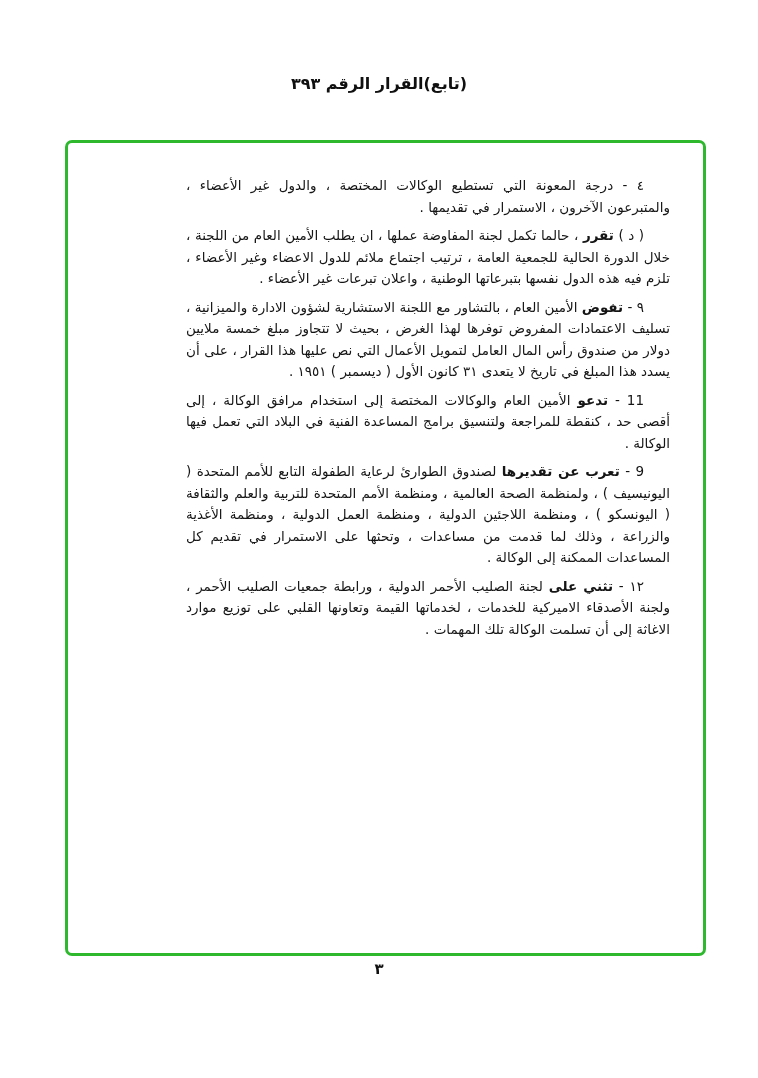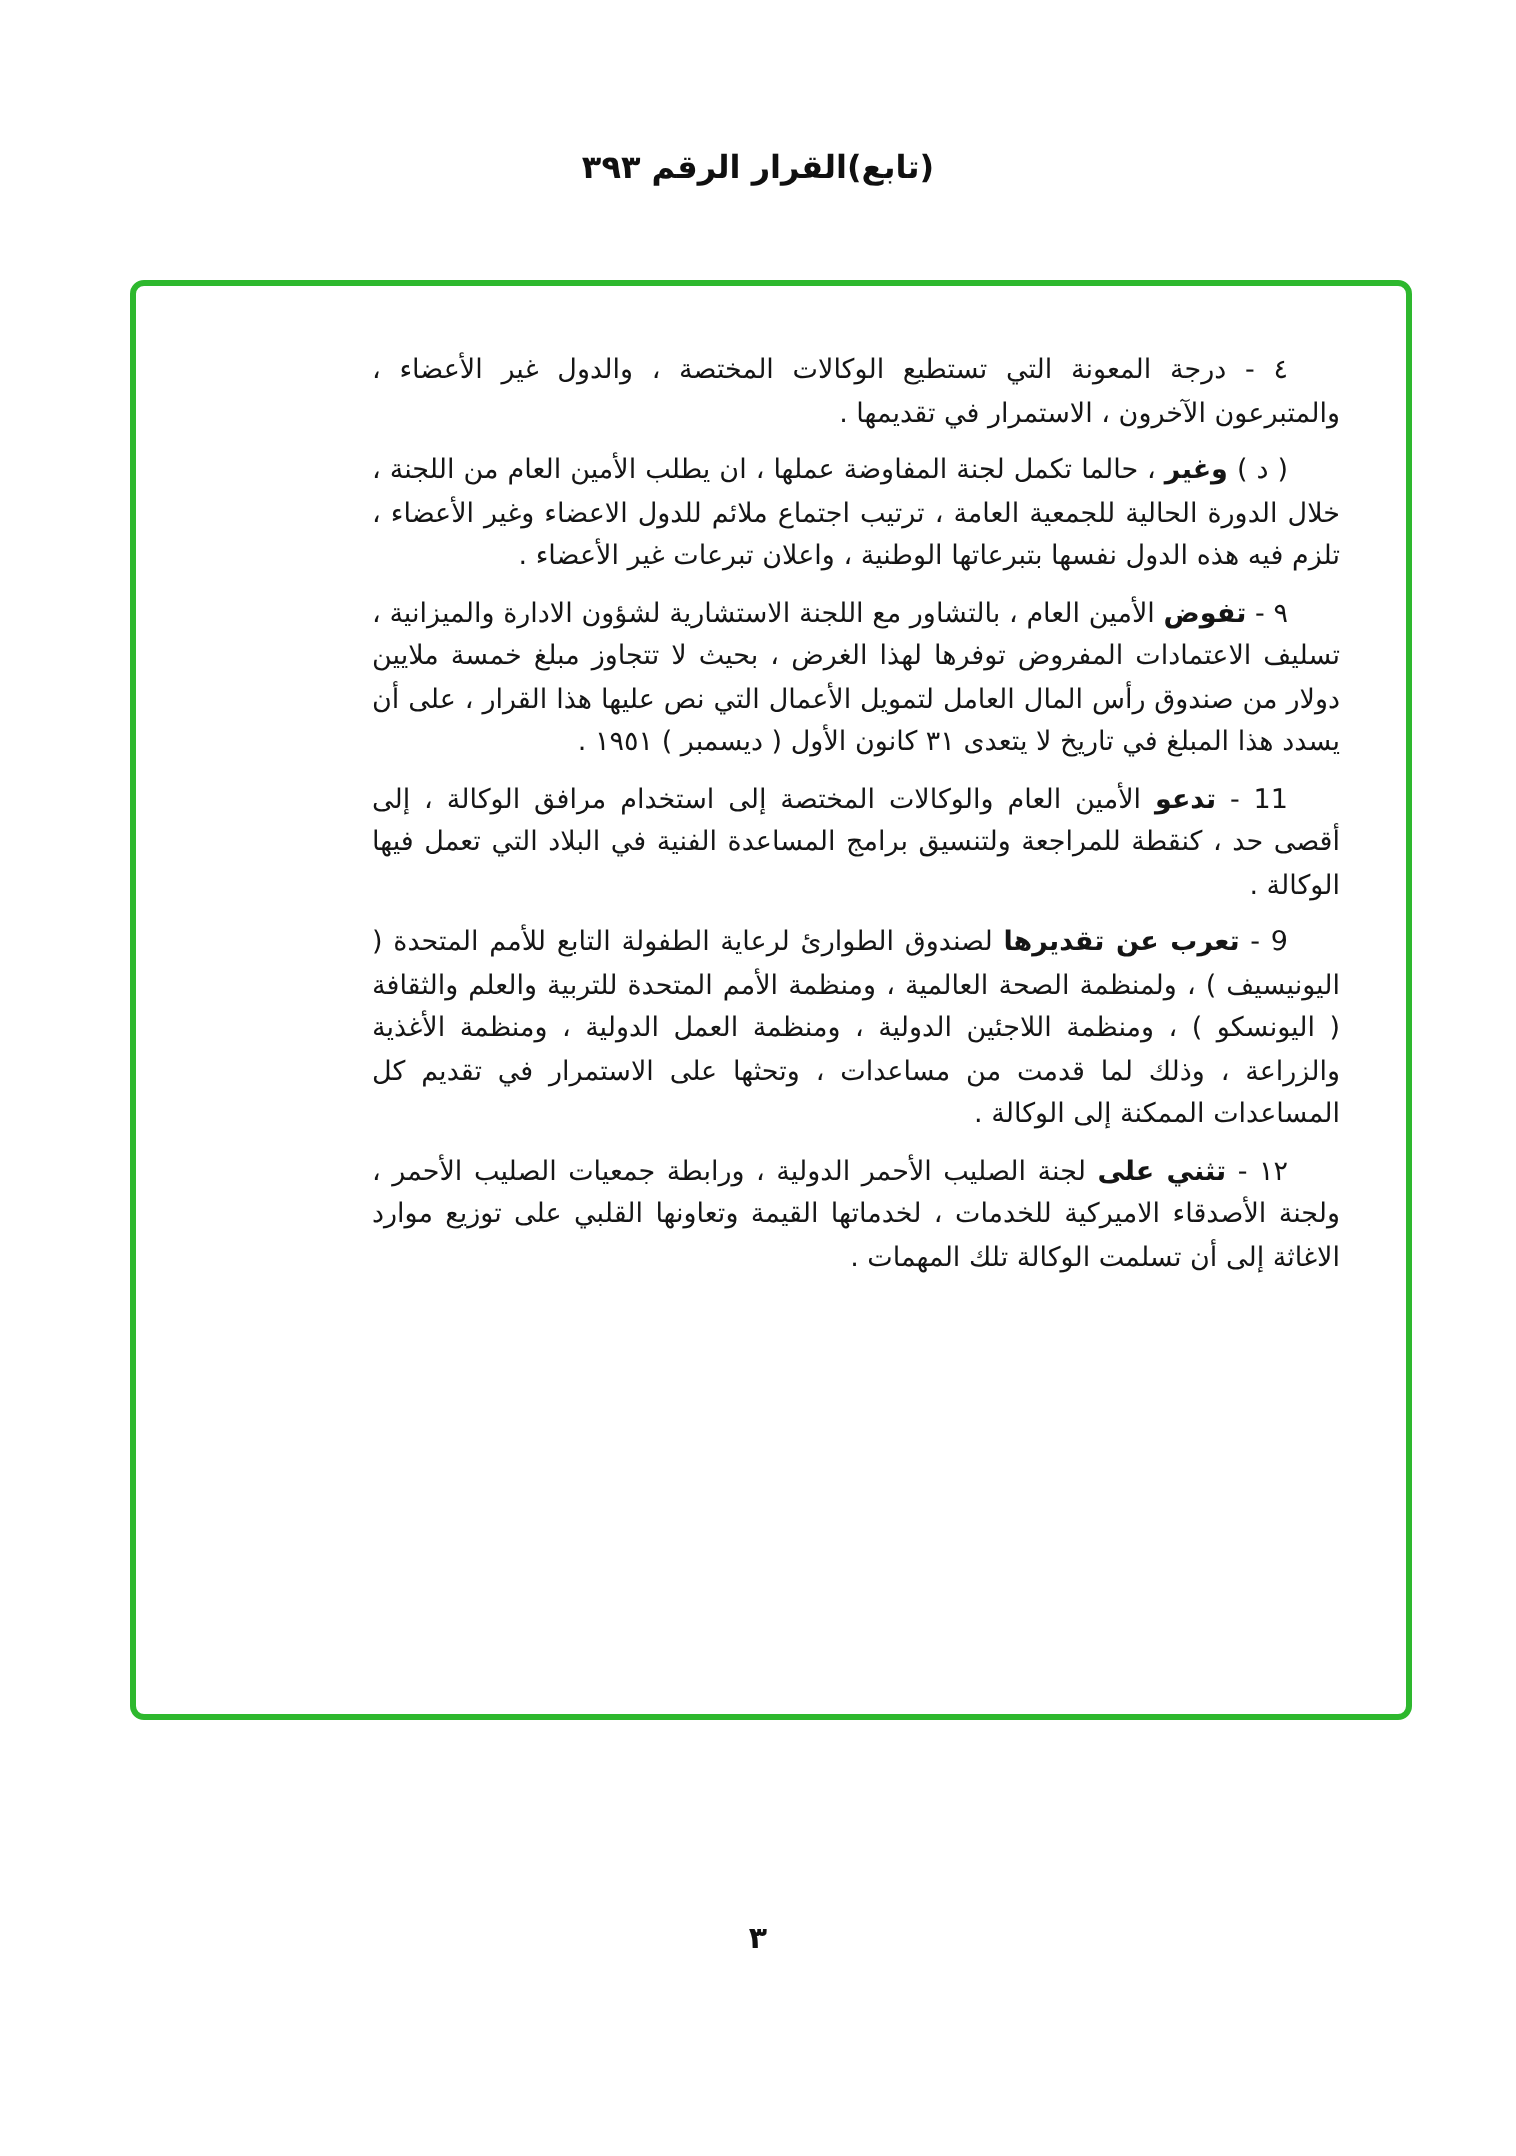--- a/index.html
+++ b/index.html
@@ -35,21 +35,21 @@
     margin-top: 14px;
     padding: 0 30px;
     color: #1c1c1c;
     letter-spacing: 0.2px;
   }
   .green-box {
     position: absolute;
     left: 65px;
     top: 140px;
     width: 641px;
-    height: 720px;
+    height: 816px;
     border: 3px solid #2eb82e;
     border-radius: 7px;
     background: #ffffff;
   }
   .text-body {
     position: absolute;
     top: 32px;
     right: 33px;
     width: 484px;
     direction: rtl;
@@ -83,21 +83,21 @@
 
   <div class="header-title">(تابع)القرار الرقم ٣٩٣</div>
 
 
   <div class="green-box">
     <div class="text-body">
 
       <p><span>٤ - </span><b></b><span>درجة المعونة التي تستطيع الوكالات المختصة ، والدول غير الأعضاء ، والمتبرعون الآخرون ، الاستمرار في تقديمها .</span></p>
 
 
-      <p><span>( د ) </span><b>وغير</b><span> ، حالما تكمل لجنة المفاوضة عملها ، ان يطلب الأمين العام من اللجنة ، خلال الدورة الحالية للجمعية العامة ، ترتيب اجتماع ملائم للدول الاعضاء وغير الأعضاء ، تلزم فيه هذه الدول نفسها بتبرعاتها الوطنية ، واعلان تبرعات غير الأعضاء .</span></p>
+      <p><span>( د ) </span><b>تقرر</b><span> ، حالما تكمل لجنة المفاوضة عملها ، ان يطلب الأمين العام من اللجنة ، خلال الدورة الحالية للجمعية العامة ، ترتيب اجتماع ملائم للدول الاعضاء وغير الأعضاء ، تلزم فيه هذه الدول نفسها بتبرعاتها الوطنية ، واعلان تبرعات غير الأعضاء .</span></p>
 
       <p><span>٩ - </span><b>تفوض</b><span> الأمين العام ، بالتشاور مع اللجنة الاستشارية لشؤون الادارة والميزانية ، تسليف الاعتمادات المفروض توفرها لهذا الغرض ، بحيث لا تتجاوز مبلغ خمسة ملايين دولار من صندوق رأس المال العامل لتمويل الأعمال التي نص عليها هذا القرار ، على أن يسدد هذا المبلغ في تاريخ لا يتعدى ٣١ كانون الأول ( ديسمبر ) ١٩٥١ .</span></p>
 
       <p><span>11 - </span><b>تدعو</b><span> الأمين العام والوكالات المختصة إلى استخدام مرافق الوكالة ، إلى أقصى حد ، كنقطة للمراجعة ولتنسيق برامج المساعدة الفنية في البلاد التي تعمل فيها الوكالة .</span></p>
 
       <p><span>9 - </span><b>تعرب عن تقديرها</b><span> لصندوق الطوارئ لرعاية الطفولة التابع للأمم المتحدة ( اليونيسيف ) ، ولمنظمة الصحة العالمية ، ومنظمة الأمم المتحدة للتربية والعلم والثقافة ( اليونسكو ) ، ومنظمة اللاجئين الدولية ، ومنظمة العمل الدولية ، ومنظمة الأغذية والزراعة ، وذلك لما قدمت من مساعدات ، وتحثها على الاستمرار في تقديم كل المساعدات الممكنة إلى الوكالة .</span></p>
 
       <p><span>١٢ - </span><b>تثني على</b><span> لجنة الصليب الأحمر الدولية ، ورابطة جمعيات الصليب الأحمر ، ولجنة الأصدقاء الاميركية للخدمات ، لخدماتها القيمة وتعاونها القلبي على توزيع موارد الاغاثة إلى أن تسلمت الوكالة تلك المهمات .</span></p>
 
 

